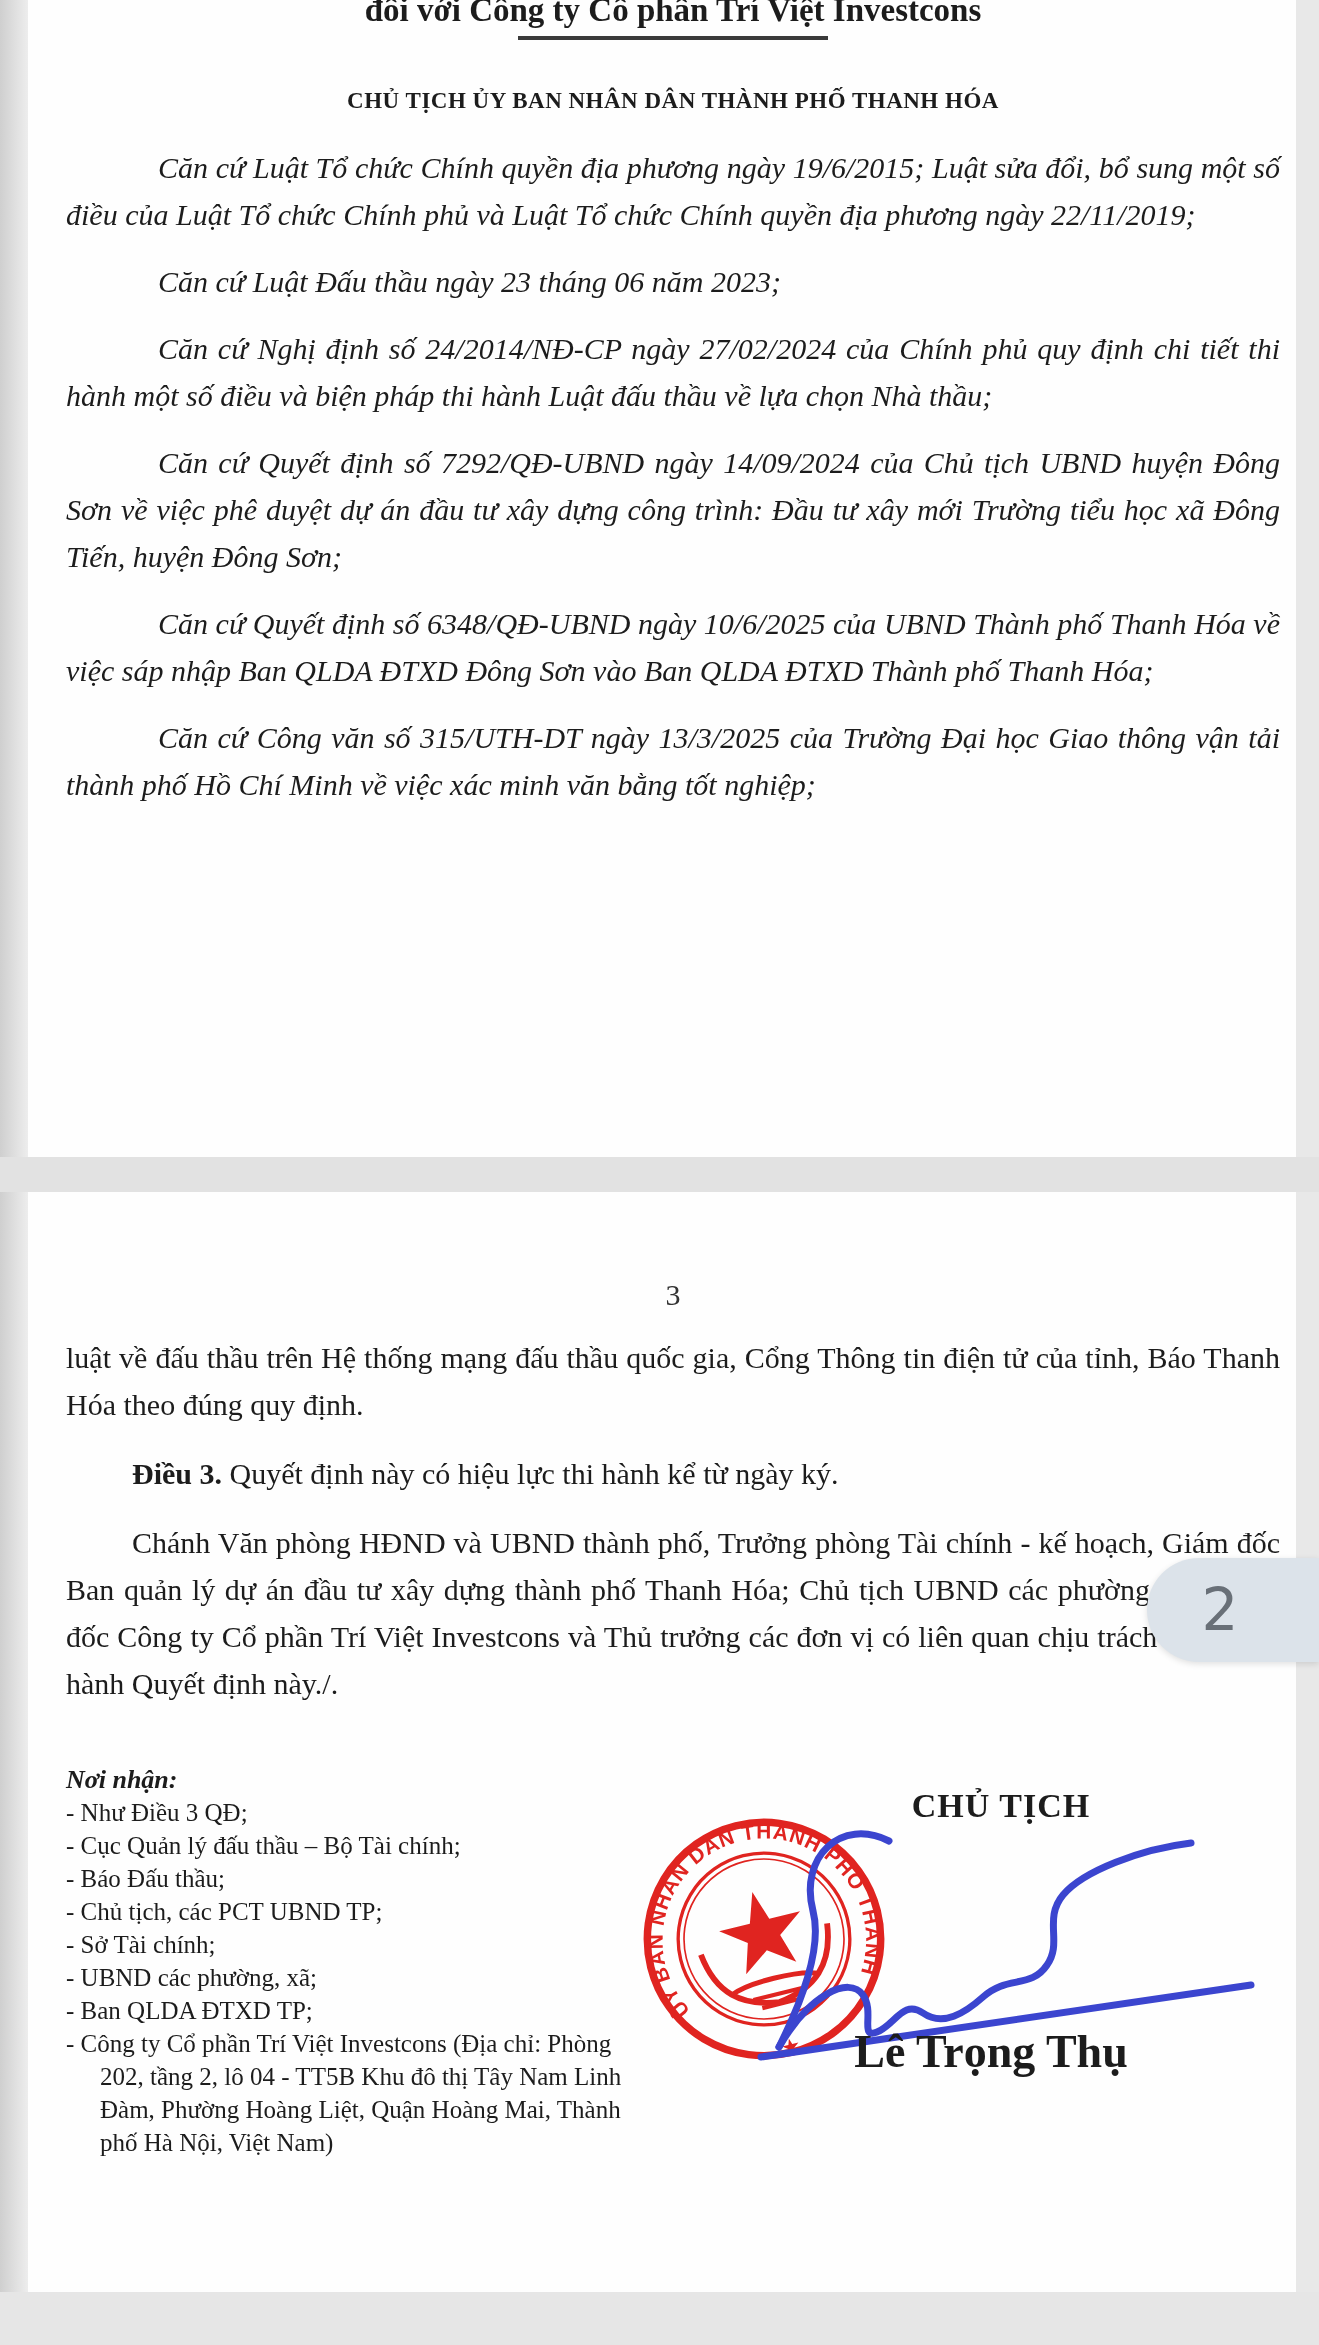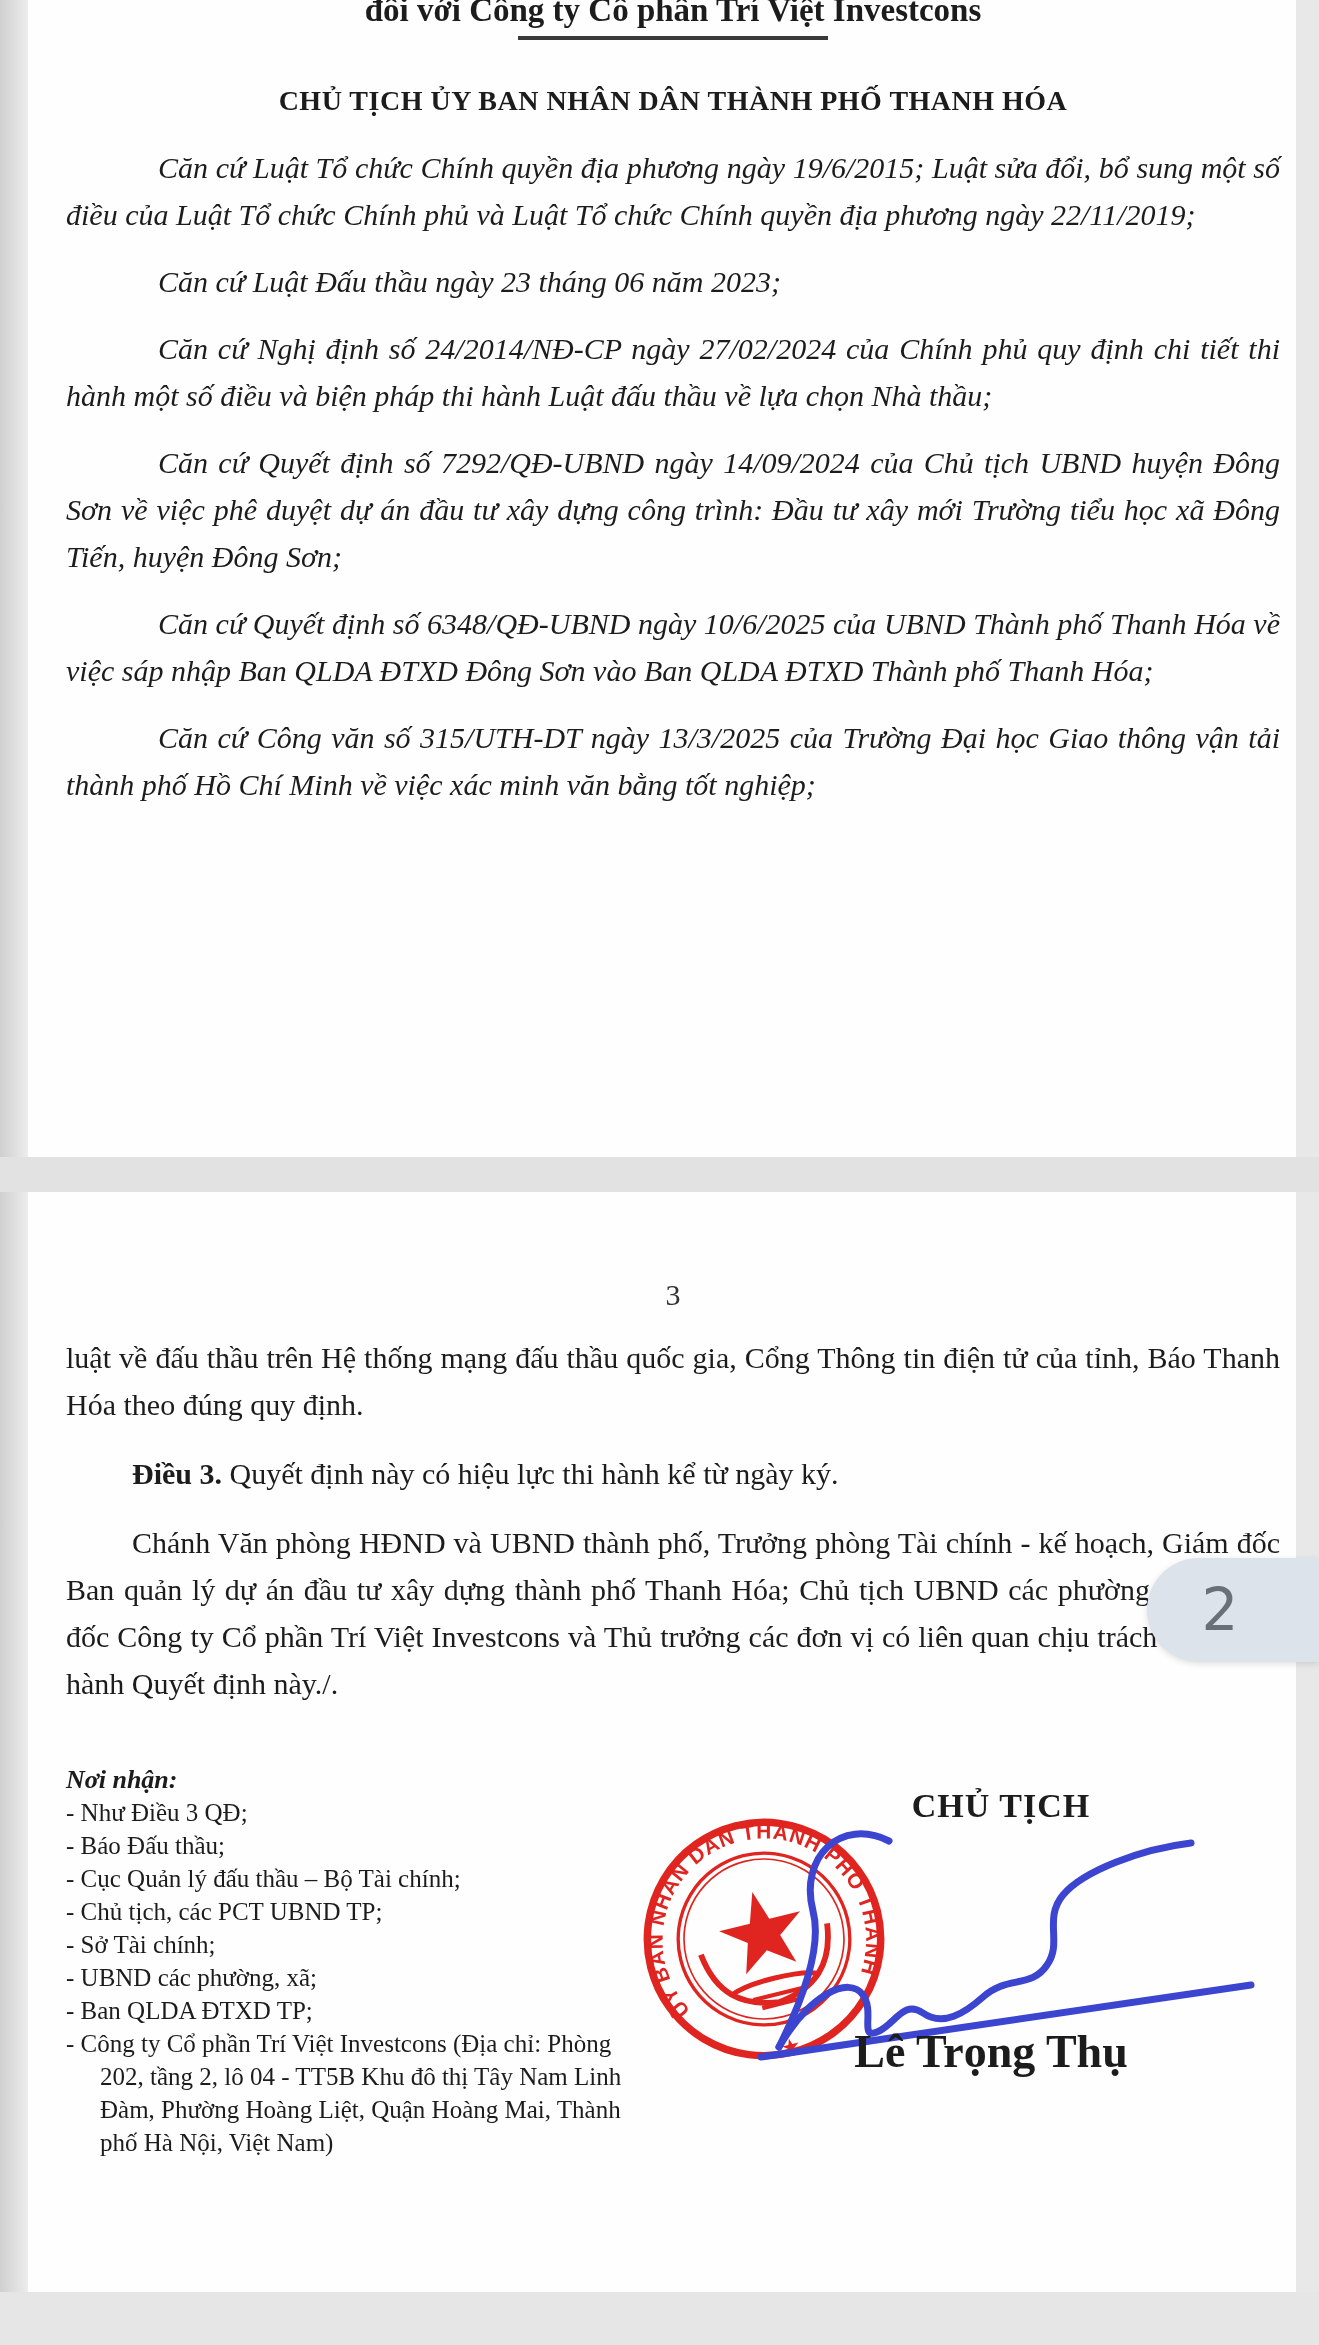--- a/index.html
+++ b/index.html
@@ -10,21 +10,21 @@
   .gutter-right{position:absolute;left:1296px;top:0;width:23px;height:2345px;background:#e8e8e8;}
   .page{position:absolute;left:28px;width:1268px;background:#fefefe;overflow:hidden;
         box-sizing:border-box;padding:0 16px 0 38px;}
   .page1{top:0;height:1157px;}
   .page2{top:1192px;height:1100px;}
   .separator{position:absolute;left:0;top:1157px;width:1319px;height:35px;background:#e2e2e2;}
   .bottom-strip{position:absolute;left:0;top:2292px;width:1319px;height:53px;background:#e6e6e6;}
 
   .top-line{margin:-14px 30px 0 30px;text-align:center;font-weight:bold;font-size:33px;line-height:48px;}
   .top-underline{width:310px;margin:2px auto 0 auto;border-bottom:4px solid #3a3a3a;}
-  .doc-heading{margin:38px 0 0 0;text-align:center;font-weight:bold;font-size:28px;line-height:46px;letter-spacing:.5px;}
+  .doc-heading{margin:38px 0 0 0;text-align:center;font-weight:bold;font-size:23px;line-height:46px;letter-spacing:.5px;}
 
   .body-text{font-size:30px;line-height:47px;text-align:justify;}
   .canci p{margin:20px 0 0 0;text-indent:92px;font-style:italic;}
   .p2-body p{margin:22px 0 0 0;}
   .p2-cont{text-indent:0;}
   .p2-ind{text-indent:66px;}
   .bold{font-weight:bold;}
 
   .page-number{margin:86px 0 6px 0;text-align:center;font-size:30px;color:#333;}
 
@@ -74,22 +74,22 @@
     <div class="body-text p2-body">
       <p class="p2-cont">luật về đấu thầu trên Hệ thống mạng đấu thầu quốc gia, Cổng Thông tin điện tử của tỉnh, Báo Thanh Hóa theo đúng quy định.</p>
       <p class="p2-ind"><span class="bold">Điều 3.</span><span> Quyết định này có hiệu lực thi hành kể từ ngày ký.</span></p>
       <p class="p2-ind">Chánh Văn phòng HĐND và UBND thành phố, Trưởng phòng Tài chính - kế hoạch, Giám đốc Ban quản lý dự án đầu tư xây dựng thành phố Thanh Hóa; Chủ tịch UBND các phường, xã; Giám đốc Công ty Cổ phần Trí Việt Investcons và Thủ trưởng các đơn vị có liên quan chịu trách nhiệm thi hành Quyết định này./.</p>
     </div>
 
     <div class="footer-row">
       <div class="recipients">
         <div class="recipients-label">Nơi nhận:</div>
         <div class="recipient">- Như Điều 3 QĐ;</div>
+        <div class="recipient">- Cục Quản lý đấu thầu – Bộ Tài chính;</div>
         <div class="recipient">- Báo Đấu thầu;</div>
-        <div class="recipient">- Cục Quản lý đấu thầu – Bộ Tài chính;</div>
         <div class="recipient">- Chủ tịch, các PCT UBND TP;</div>
         <div class="recipient">- Sở Tài chính;</div>
         <div class="recipient">- UBND các phường, xã;</div>
         <div class="recipient">- Ban QLDA ĐTXD TP;</div>
         <div class="recipient">- Công ty Cổ phần Trí Việt Investcons (Địa chỉ: Phòng 202, tầng 2, lô 04 - TT5B Khu đô thị Tây Nam Linh Đàm, Phường Hoàng Liệt, Quận Hoàng Mai, Thành phố Hà Nội, Việt Nam)</div>
       </div>
 
       <div class="sig-block">
         <div class="sig-title">CHỦ TỊCH</div>
 

